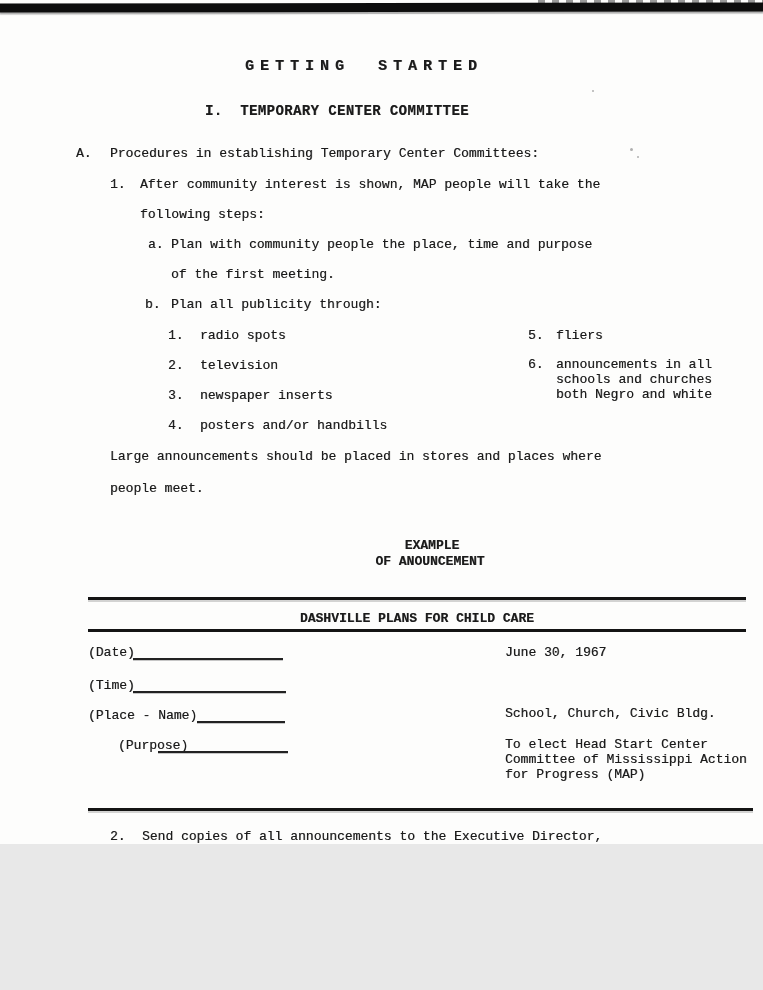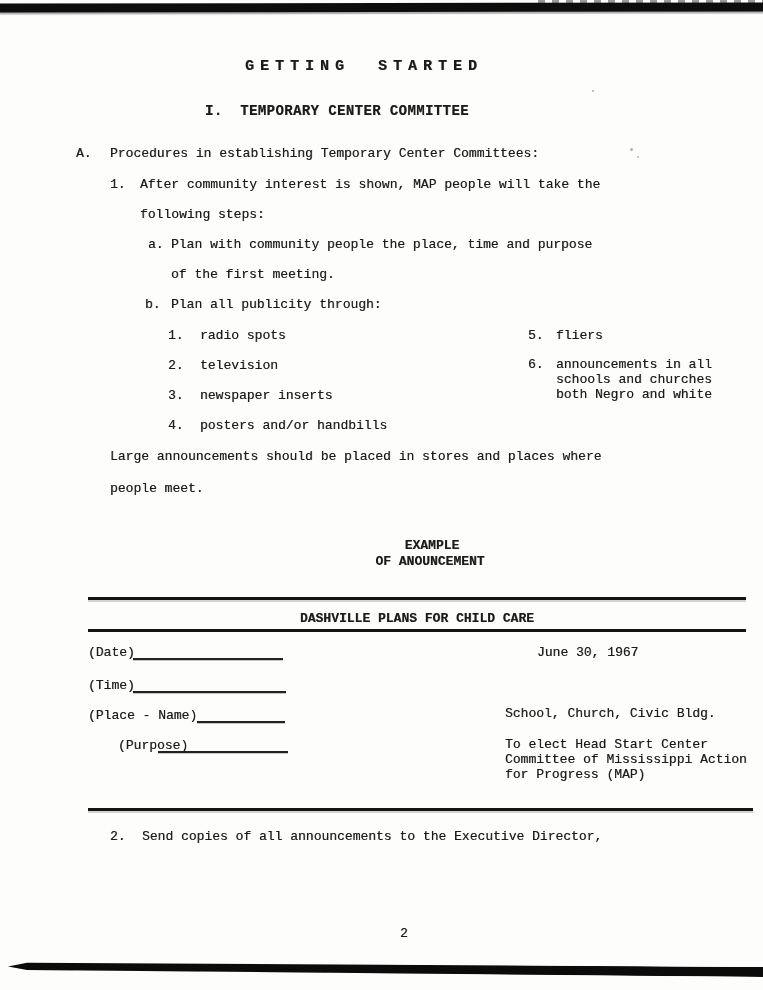--- a/index.html
+++ b/index.html
@@ -1,17 +1,17 @@
 <!DOCTYPE html>
 <html><head>
 <meta charset="utf-8">
 <style>
   html,body{margin:0;padding:0;background:#e8e8e8;}
   .page{
-    position:relative;width:763px;height:990px;margin:0 auto;
+    position:relative;width:763px;height:844px;margin:0 auto;
     background:#fdfdfc;overflow:hidden;
     font-family:"Liberation Mono","DejaVu Sans Mono",monospace;
     font-size:13px;color:#1b1b1b;
   }
   .t{position:absolute;white-space:pre;line-height:15px;
      text-shadow:0.4px 0.3px 0 rgba(27,27,27,0.55);}
   .center{transform:translateX(-50%);}
   .doc-title{top:59px;left:364px;font-size:15px;letter-spacing:6px;word-spacing:13px;font-weight:bold;}
   .section-heading{top:104px;left:337px;font-size:14px;letter-spacing:0.4px;font-weight:bold;}
   .rule{position:absolute;background:#141414;height:3px;box-shadow:0 2px 0 rgba(20,20,20,0.18);}
@@ -81,21 +81,21 @@
   <div class="t center" style="top:554px;left:430px;font-weight:bold;">OF ANOUNCEMENT</div>
 
   <div class="rule rule1"></div>
 
   <div class="box-title-row">
     <span class="t2">DASHVILLE PLANS FOR CHILD CARE</span>
   </div>
 
   <div class="t" style="top:645px;left:88px;">(Date)</div>
   <div class="blank" style="top:658px;left:133px;width:150px;"></div>
-  <div class="t" style="top:645px;left:505px;margin-left:32px;">June 30, 1967</div>
+  <div class="t" style="top:645px;left:505px;">June 30, 1967</div>
 
   <div class="t" style="top:678px;left:88px;">(Time)</div>
   <div class="blank" style="top:691px;left:133px;width:153px;"></div>
 
   <div class="t" style="top:708px;left:88px;">(Place - Name)</div>
   <div class="blank" style="top:721px;left:197px;width:88px;"></div>
   <div class="t" style="top:706px;left:505px;">School, Church, Civic Bldg.</div>
 
   <div class="t" style="top:738px;left:88px;margin-left:30px;">(Purpose)</div>
   <div class="blank" style="top:751px;left:158px;width:130px;"></div>

